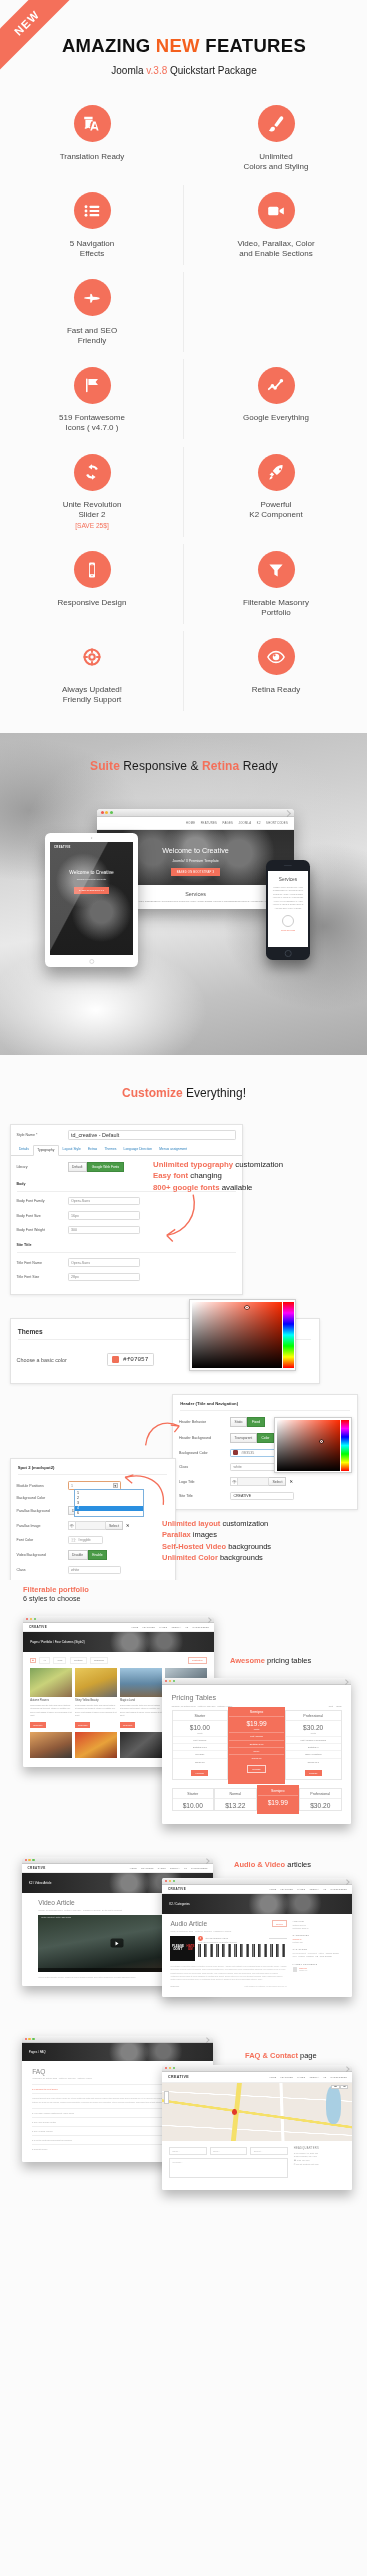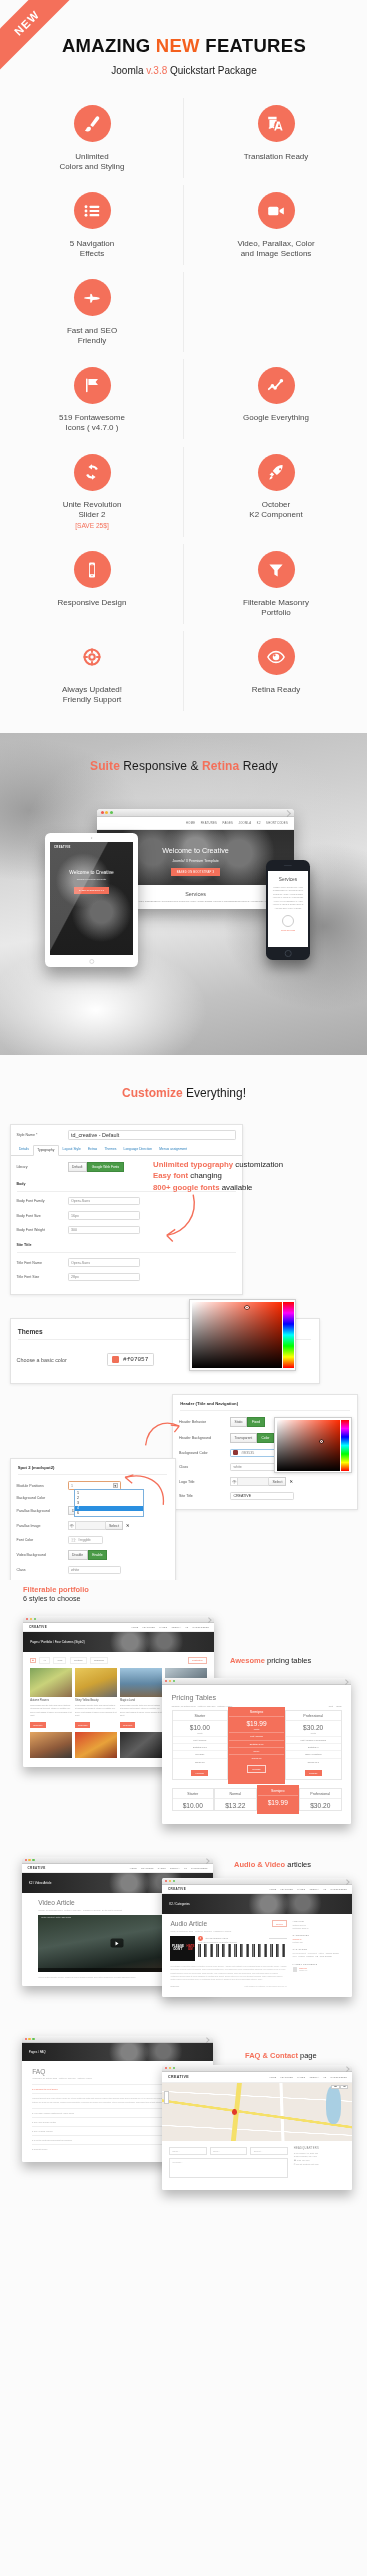--- a/index.html
+++ b/index.html
@@ -238,42 +238,42 @@
       </div>
   </div>
 
   <div class="hdr">
     <h1><span>AMAZING </span><span class="accent">NEW</span><span> FEATURES</span></h1>
     <h2><span>Joomla </span><span class="ver">v.3.8</span><span> Quickstart Package</span></h2>
   </div>
 
   <div class="features" id="features-grid">
       <div class="frow">
-        <div class="fcell has-div">
-          <div class="circ">
-            <svg viewBox="0 0 30 30">
-              <path d="M26 3c-1.3-1.3-3.3-1-4.3.4L12.5 16.3c-.3.4-.2.9.2 1.2l2.9 2.1c.4.3.9.2 1.2-.2L26.5 7.1C27.6 5.8 27.3 4.2 26 3z"></path>
-              <path d="M10.8 19.5c-1.6-.4-3.3.2-4.3 1.6-1 1.4-1.3 3.3-2.9 4.3-.4.2-.4.8 0 1 2.6 1.4 6.2 1.5 8.4-.6 1.7-1.6 1.7-4.3-.1-5.7-.3-.3-.7-.5-1.1-.6z"></path>
-            </svg>
-          </div>
-          <div class="flabel">
-            <span style="display:block">Unlimited</span>
-            <span style="display:block">Colors and Styling</span>
-          </div>
-        </div>
         <div class="fcell">
           <div class="circ">
             <svg viewBox="0 0 30 30">
               <path d="M4 5h10v3h-2.3c-.6 3-2 5.5-4 7.3.8.6 1.7 1.1 2.6 1.5l-.9 2.6c-1.4-.6-2.7-1.3-3.8-2.3-1.1.9-2.3 1.7-3.6 2.3V5z" transform="translate(2,3)"></path>
               <path d="M17 11h4l5 15h-3l-1-3.2h-6L15 26h-3l5-15zm.9 9h4.2L20 13.8 17.9 20z"></path>
               <path d="M3 4h12v2H3zM3 22c3 0 7-2 9-6" fill="none" stroke="#fff" stroke-width="2"></path>
             </svg>
           </div>
           <div class="flabel">
             <span style="display:block">Translation Ready</span>
+          </div>
+        </div>
+        <div class="fcell has-div">
+          <div class="circ">
+            <svg viewBox="0 0 30 30">
+              <path d="M26 3c-1.3-1.3-3.3-1-4.3.4L12.5 16.3c-.3.4-.2.9.2 1.2l2.9 2.1c.4.3.9.2 1.2-.2L26.5 7.1C27.6 5.8 27.3 4.2 26 3z"></path>
+              <path d="M10.8 19.5c-1.6-.4-3.3.2-4.3 1.6-1 1.4-1.3 3.3-2.9 4.3-.4.2-.4.8 0 1 2.6 1.4 6.2 1.5 8.4-.6 1.7-1.6 1.7-4.3-.1-5.7-.3-.3-.7-.5-1.1-.6z"></path>
+            </svg>
+          </div>
+          <div class="flabel">
+            <span style="display:block">Unlimited</span>
+            <span style="display:block">Colors and Styling</span>
           </div>
         </div>
       </div>
       <div class="frow">
         <div class="fcell has-div">
           <div class="circ">
             <svg viewBox="0 0 30 30">
               <circle cx="5" cy="8" r="2.4"></circle>
               <circle cx="5" cy="15" r="2.4"></circle>
               <circle cx="5" cy="22" r="2.4"></circle>
@@ -289,21 +289,21 @@
         </div>
         <div class="fcell">
           <div class="circ">
             <svg viewBox="0 0 30 30">
               <rect x="2" y="8" width="17" height="14" rx="2.5"></rect>
               <path d="M21 13.5l7-4.5v12l-7-4.5z"></path>
             </svg>
           </div>
           <div class="flabel">
             <span style="display:block">Video, Parallax, Color</span>
-            <span style="display:block">and Image Sections</span>
+            <span style="display:block">and Enable Sections</span>
           </div>
         </div>
       </div>
       <div class="frow">
         <div class="fcell has-div">
           <div class="circ">
             <svg viewBox="0 0 30 30">
               <path d="M2 15c0-.6 1-1 2.5-1.2L12 13V9.5c0-1 .6-1.6 1.3-1.6.6 0 1.2.5 1.5 1.3l1.4 3.6 6.3.4c2.2.2 5.5.9 5.5 2.3s-3.3 2.1-5.5 2.3l-6.3.4-1.4 3.6c-.3.8-.9 1.3-1.5 1.3-.7 0-1.3-.6-1.3-1.6V17l-7.5-.8C3 16 2 15.6 2 15z"></path>
             </svg>
           </div>
@@ -355,21 +355,21 @@
           </div>
         </div>
         <div class="fcell">
           <div class="circ">
             <svg viewBox="0 0 30 30">
               <path d="M25.5 3.5c-5 .2-9.2 2.4-12.4 5.8l-3.6 3.9 7 7 3.8-3.6c3.4-3.2 5.6-7.5 5.8-12.5l-.6-.6zM20.5 9a1.9 1.9 0 112.7 2.7A1.9 1.9 0 0120.5 9z"></path>
               <path d="M8.2 15.5L4 19.8l3 .6.6 3 4.3-4.2-3.7-3.7zM6 23c-1.3 1.3-2 4.5-2 4.5s3.2-.7 4.5-2c.9-.9.9-2.3 0-3.2-.9-.8-1.6-.2-2.5.7z"></path>
             </svg>
           </div>
           <div class="flabel">
-            <span style="display:block">October</span>
+            <span style="display:block">Powerful</span>
             <span style="display:block">K2 Component</span>
           </div>
         </div>
       </div>
       <div class="frow">
         <div class="fcell has-div">
           <div class="circ">
             <svg viewBox="0 0 30 30">
               <rect x="10" y="2.5" width="10" height="25" rx="2"></rect>
               <rect x="12.8" y="5" width="4.4" height=".9" rx=".45" fill="#f4705a"></rect>
@@ -683,20 +683,26 @@
           </div>
             <div style="flex:1"></div>
           </div>
         <div class="p-row" style="padding-bottom:8.4px;">
             <div class="p-lbl">Class</div>
             <div class="p-inp" style="max-width:70px;">white</div>
             <div style="flex:1"></div>
           </div>
       </div>
 
+      <div class="anno" style="position:absolute; left:162px; top:99px; width:205px; font-size:7.5px;">
+        <div><b>Unlimited layout</b><span> customization</span></div>
+        <div><b>Parallax</b><span> images</span></div>
+        <div><b>Self-Hosted Video</b><span> backgrounds</span></div>
+        <div><b>Unlimited Color</b><span> backgrounds</span></div>
+      </div>
 
       <svg class="arrow" style="left:101px; top:50px;" width="66" height="43" viewBox="0 0 110 72">
         <path d="M104 60 C 108 18, 70 6, 40 14" stroke="#f4705a" stroke-width="2.2" fill="none"></path>
         <path d="M40 14 L 54 10 M40 14 L 52 24" stroke="#f4705a" stroke-width="2.2" fill="none"></path>
       </svg>
       <svg class="arrow" style="left:142px; top:-6px;" width="42" height="36" viewBox="0 0 70 60">
         <path d="M6 54 C 10 20, 38 10, 62 22" stroke="#f4705a" stroke-width="2.2" fill="none"></path>
         <path d="M62 22 L 48 20 M62 22 L 54 32" stroke="#f4705a" stroke-width="2.2" fill="none"></path>
       </svg>
     </div>

